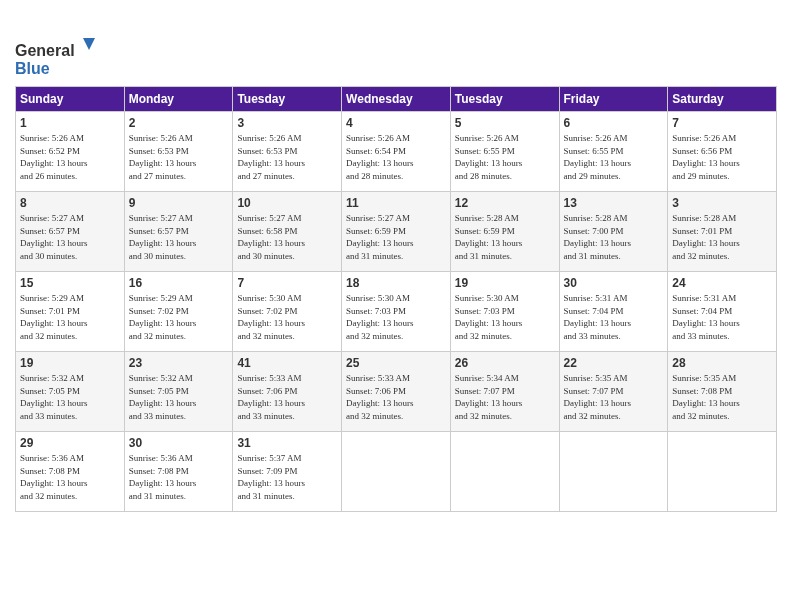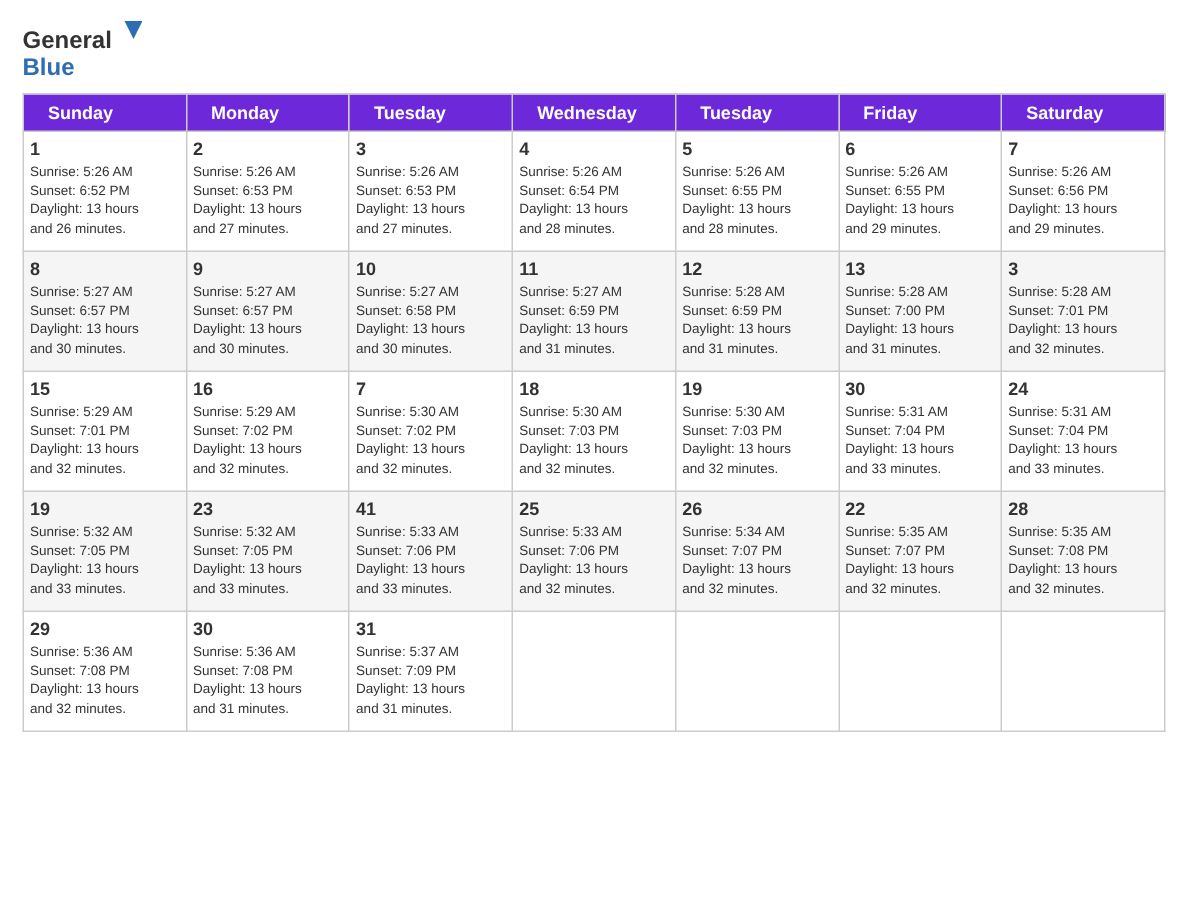--- a/index.html
+++ b/index.html
@@ -12,20 +12,21 @@
     }
     .container {
       width: 792px;
       padding: 10px 15px;
     }
     .header-area {
       display: flex;
       align-items: flex-start;
       justify-content: space-between;
       margin-bottom: 8px;
+      margin-top: 24px;
     }
     .logo {
       display: flex;
       align-items: center;
       margin-top: 4px;
     }
     .logo-icon {
       width: 32px;
       height: 32px;
       margin-right: 4px;
@@ -42,25 +43,25 @@
     .location-title {
       font-size: 16px;
       color: #555;
     }
     table {
       width: 100%;
       border-collapse: collapse;
       table-layout: fixed;
     }
     thead tr th {
-      background-color: #6d28d9;
+      background-color: #4c1d95;
       color: #fff;
       font-size: 12px;
       font-weight: bold;
-      padding: 5px 16px;
+      padding: 5px 4px;
       text-align: left;
       border: 1px solid #ccc;
     }
     tbody tr td {
       border: 1px solid #ccc;
       vertical-align: top;
       padding: 4px 4px;
       font-size: 9.5px;
       color: #333;
       height: 80px;
@@ -72,20 +73,21 @@
     .day-num {
       font-size: 12px;
       font-weight: bold;
       display: block;
       margin-bottom: 2px;
     }
     .day-content {
       font-size: 9px;
       line-height: 1.4;
       color: #333;
+      font-family: Liberation Serif, serif;
     }
     td.empty {
       background: #fff !important;
     }
   </style>
 </head>
 <body>
 
 <div class="container">
   <div class="header-area">

